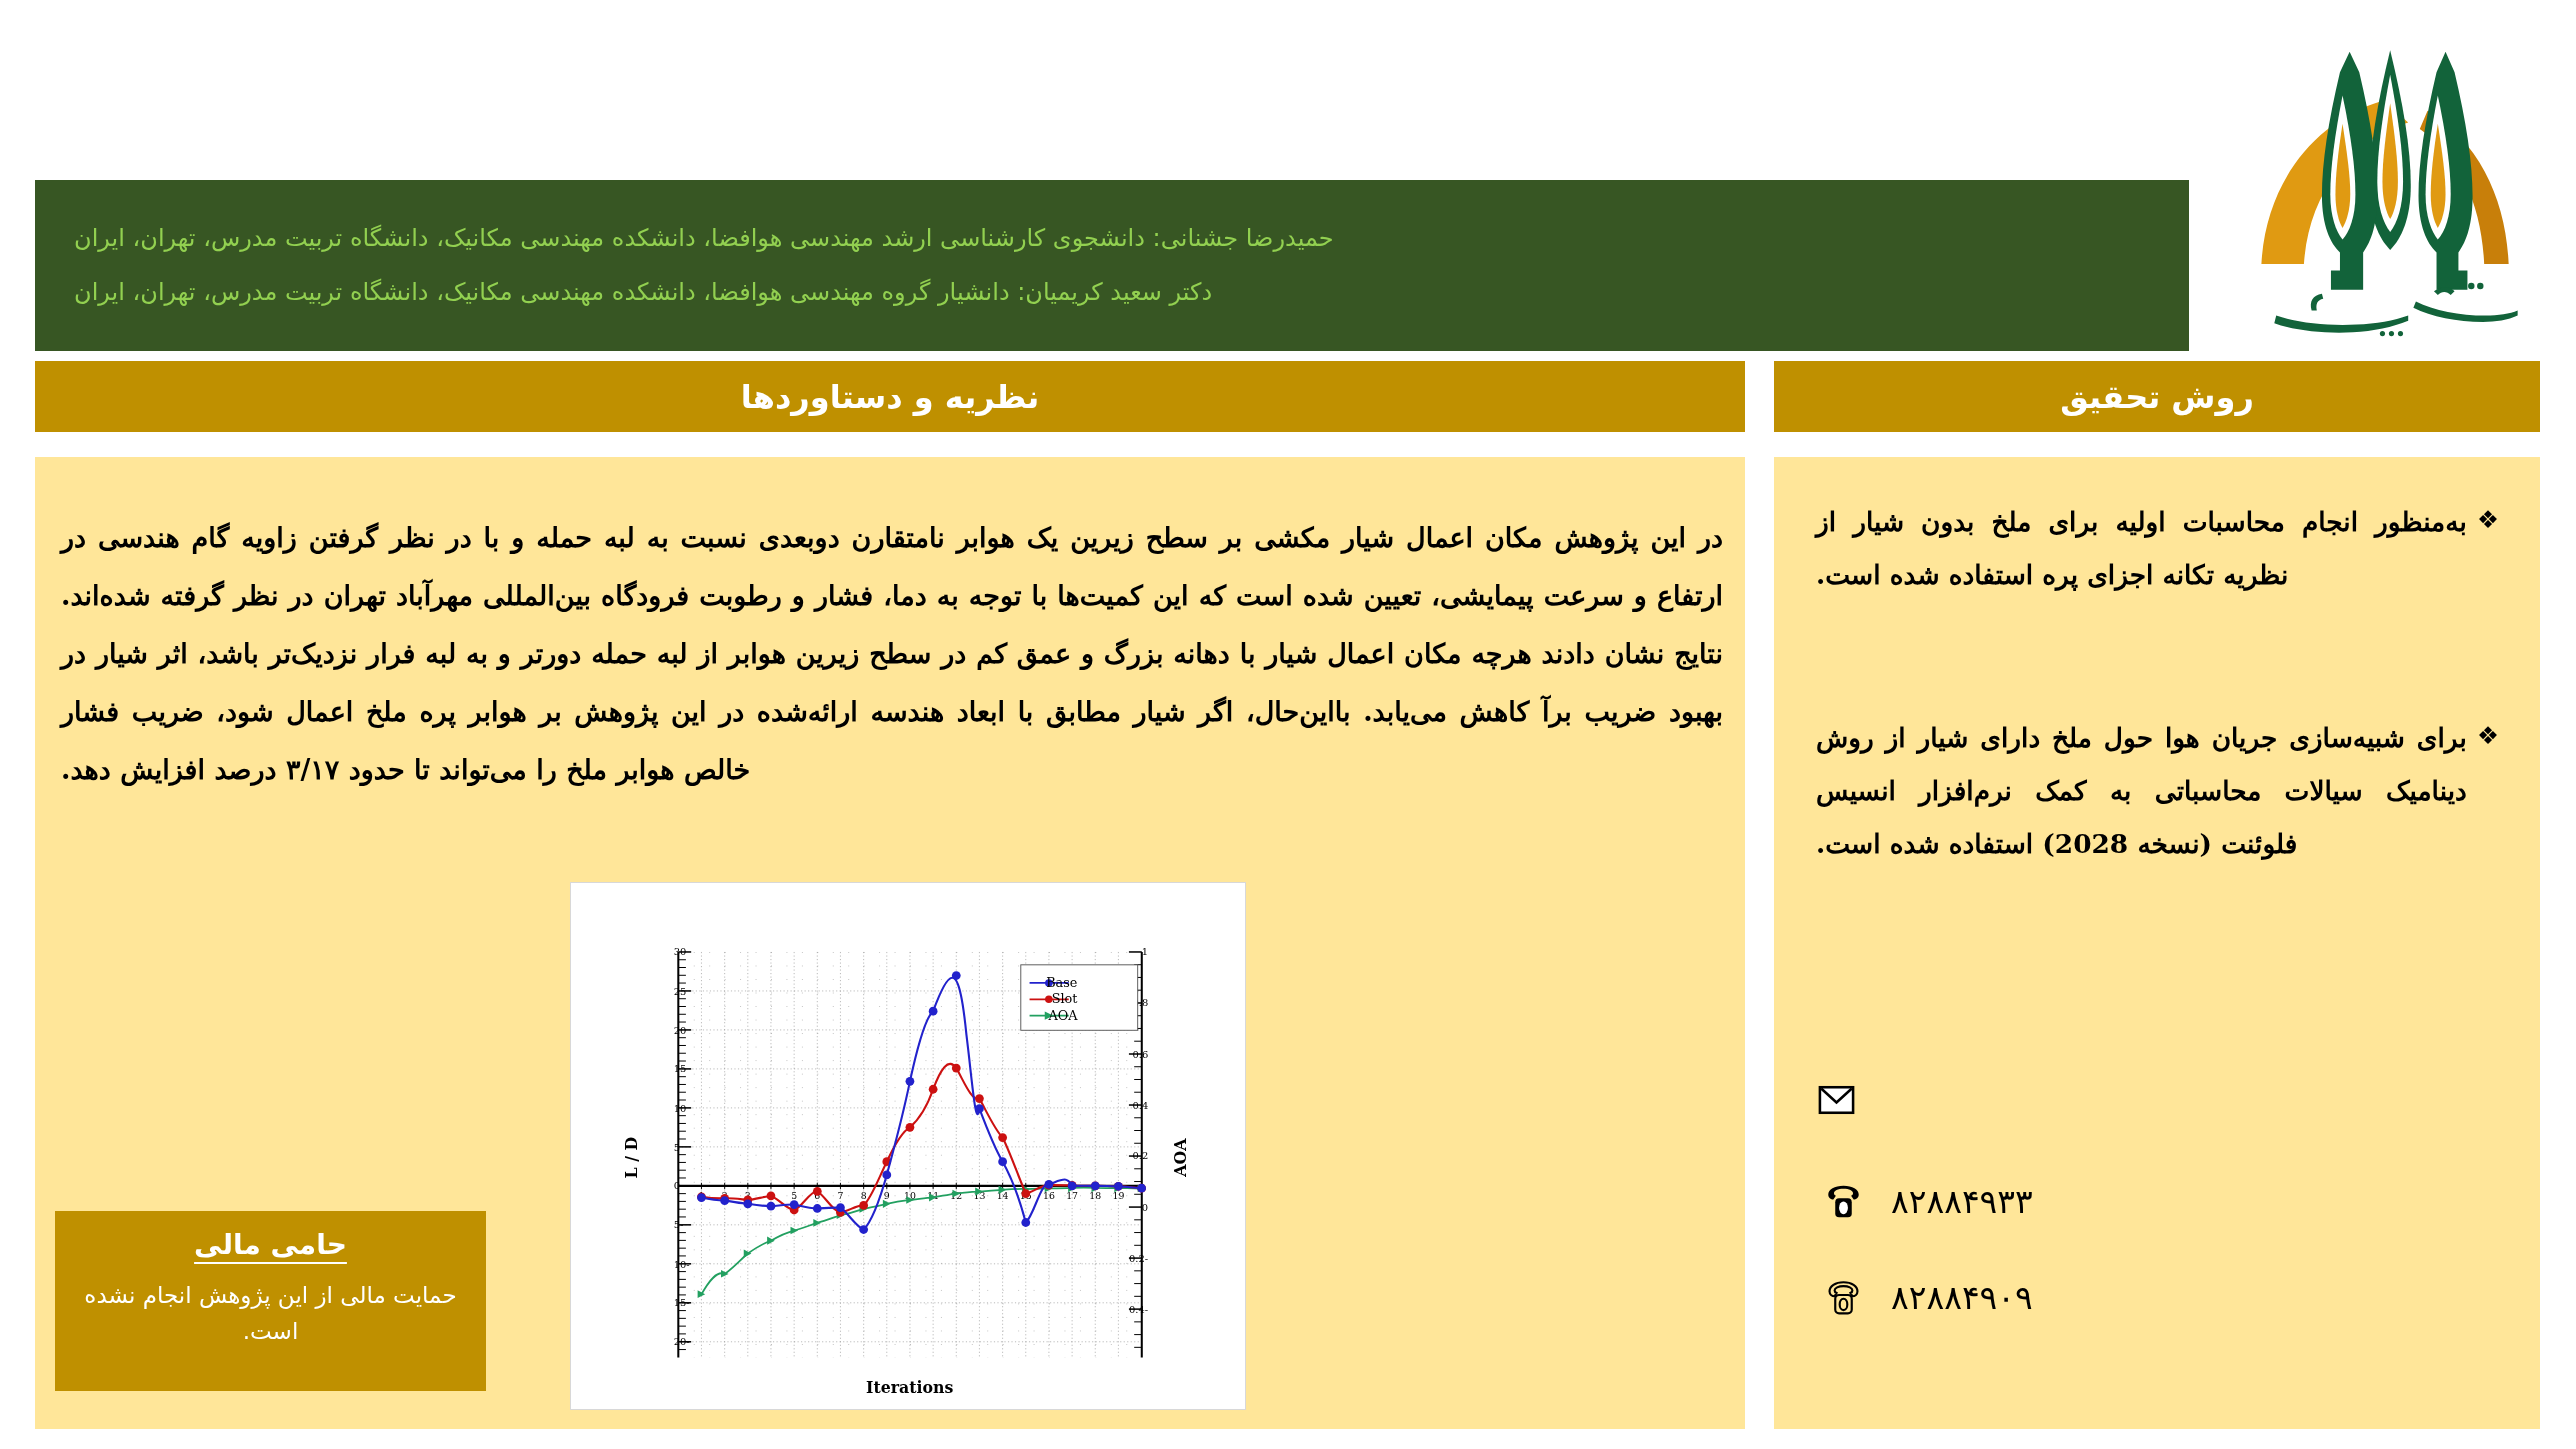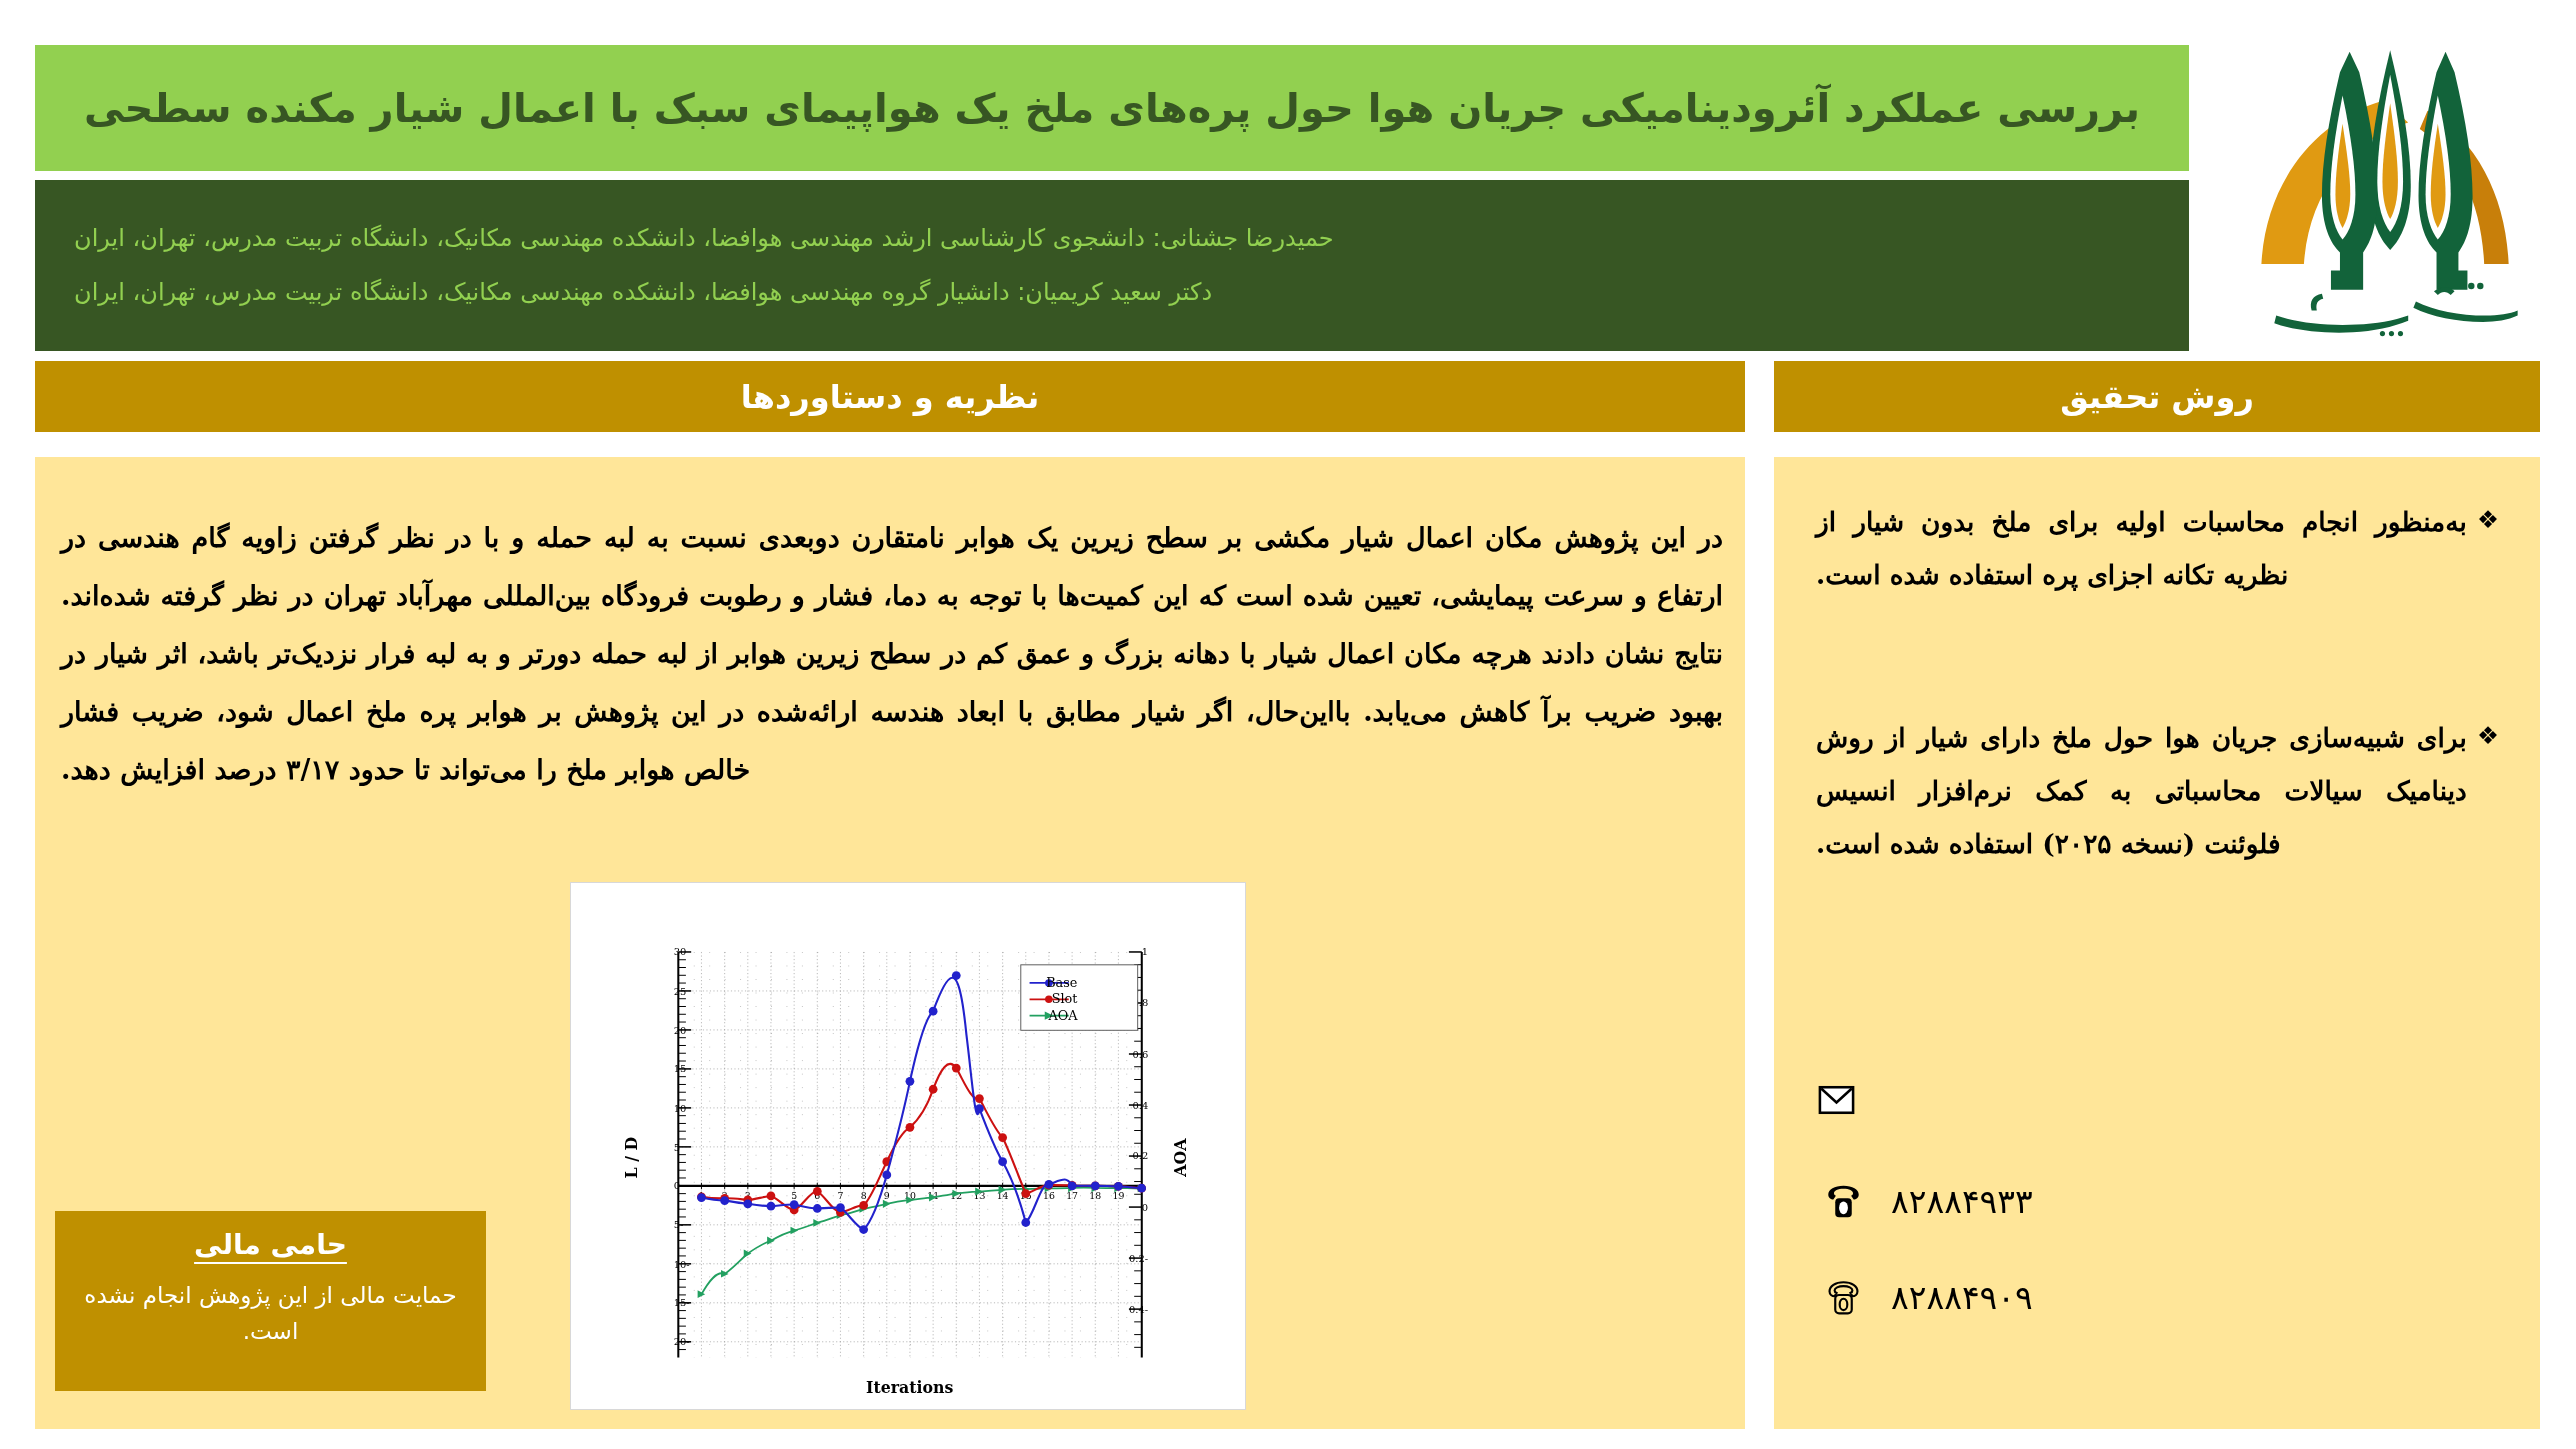--- a/index.html
+++ b/index.html
@@ -113,23 +113,20 @@
   .contact-email { left:1816px; top:1082px; }
   .contact-phone { left:1823px; top:1182px; }
   .contact-fax   { left:1823px; top:1278px; }
   .contact-phone .ctext, .contact-fax .ctext { font-size:33px; }
 </style>
 </head>
 <body>
 
 <div class="poster">
 
-  <div class="title-band">
-    <div class="title">بررسی عملکرد آئرودینامیکی جریان هوا حول پره‌های ملخ یک هواپیمای سبک با اعمال شیار مکنده سطحی</div>
-  </div>
 
   <div class="authors-band">
     <div class="author-line">حمیدرضا جشنانی: دانشجوی کارشناسی ارشد مهندسی هوافضا، دانشکده مهندسی مکانیک، دانشگاه تربیت مدرس، تهران، ایران</div>
     <div class="author-line">دکتر سعید کریمیان: دانشیار گروه مهندسی هوافضا، دانشکده مهندسی مکانیک، دانشگاه تربیت مدرس، تهران، ایران</div>
   </div>
 
   <div class="logo-box">
     <svg viewBox="0 0 545 525" xmlns="http://www.w3.org/2000/svg">
 
       <path d="M72 390 C78 270 150 168 262 136 L300 170 C205 200 145 285 138 390 Z" fill="#E09A12"></path>
@@ -518,21 +515,21 @@
 
   <div class="panel panel-method"></div>
 
   <div class="bullet bullet-1">
     <span class="bmark">❖</span>
     <span class="btext">به‌منظور انجام محاسبات اولیه برای ملخ بدون شیار از نظریه تکانه اجزای پره استفاده شده است.</span>
   </div>
 
   <div class="bullet bullet-2">
     <span class="bmark">❖</span>
-    <span class="btext">برای شبیه‌سازی جریان هوا حول ملخ دارای شیار از روش دینامیک سیالات محاسباتی به کمک نرم‌افزار انسیس فلوئنت (نسخه ۲۰۲۵) استفاده شده است.</span>
+    <span class="btext">برای شبیه‌سازی جریان هوا حول ملخ دارای شیار از روش دینامیک سیالات محاسباتی به کمک نرم‌افزار انسیس فلوئنت (نسخه 2028) استفاده شده است.</span>
   </div>
 
   <div class="contact-row contact-email">
     <span class="ic">
       <svg width="37" height="30" viewBox="0 0 58 46" xmlns="http://www.w3.org/2000/svg">
         <rect x="3" y="3" width="52" height="40" fill="#fff" stroke="#000" stroke-width="4"></rect>
         <path d="M5 5 L29 27 L53 5" fill="none" stroke="#000" stroke-width="4"></path>
       </svg>
     </span>
   </div>

